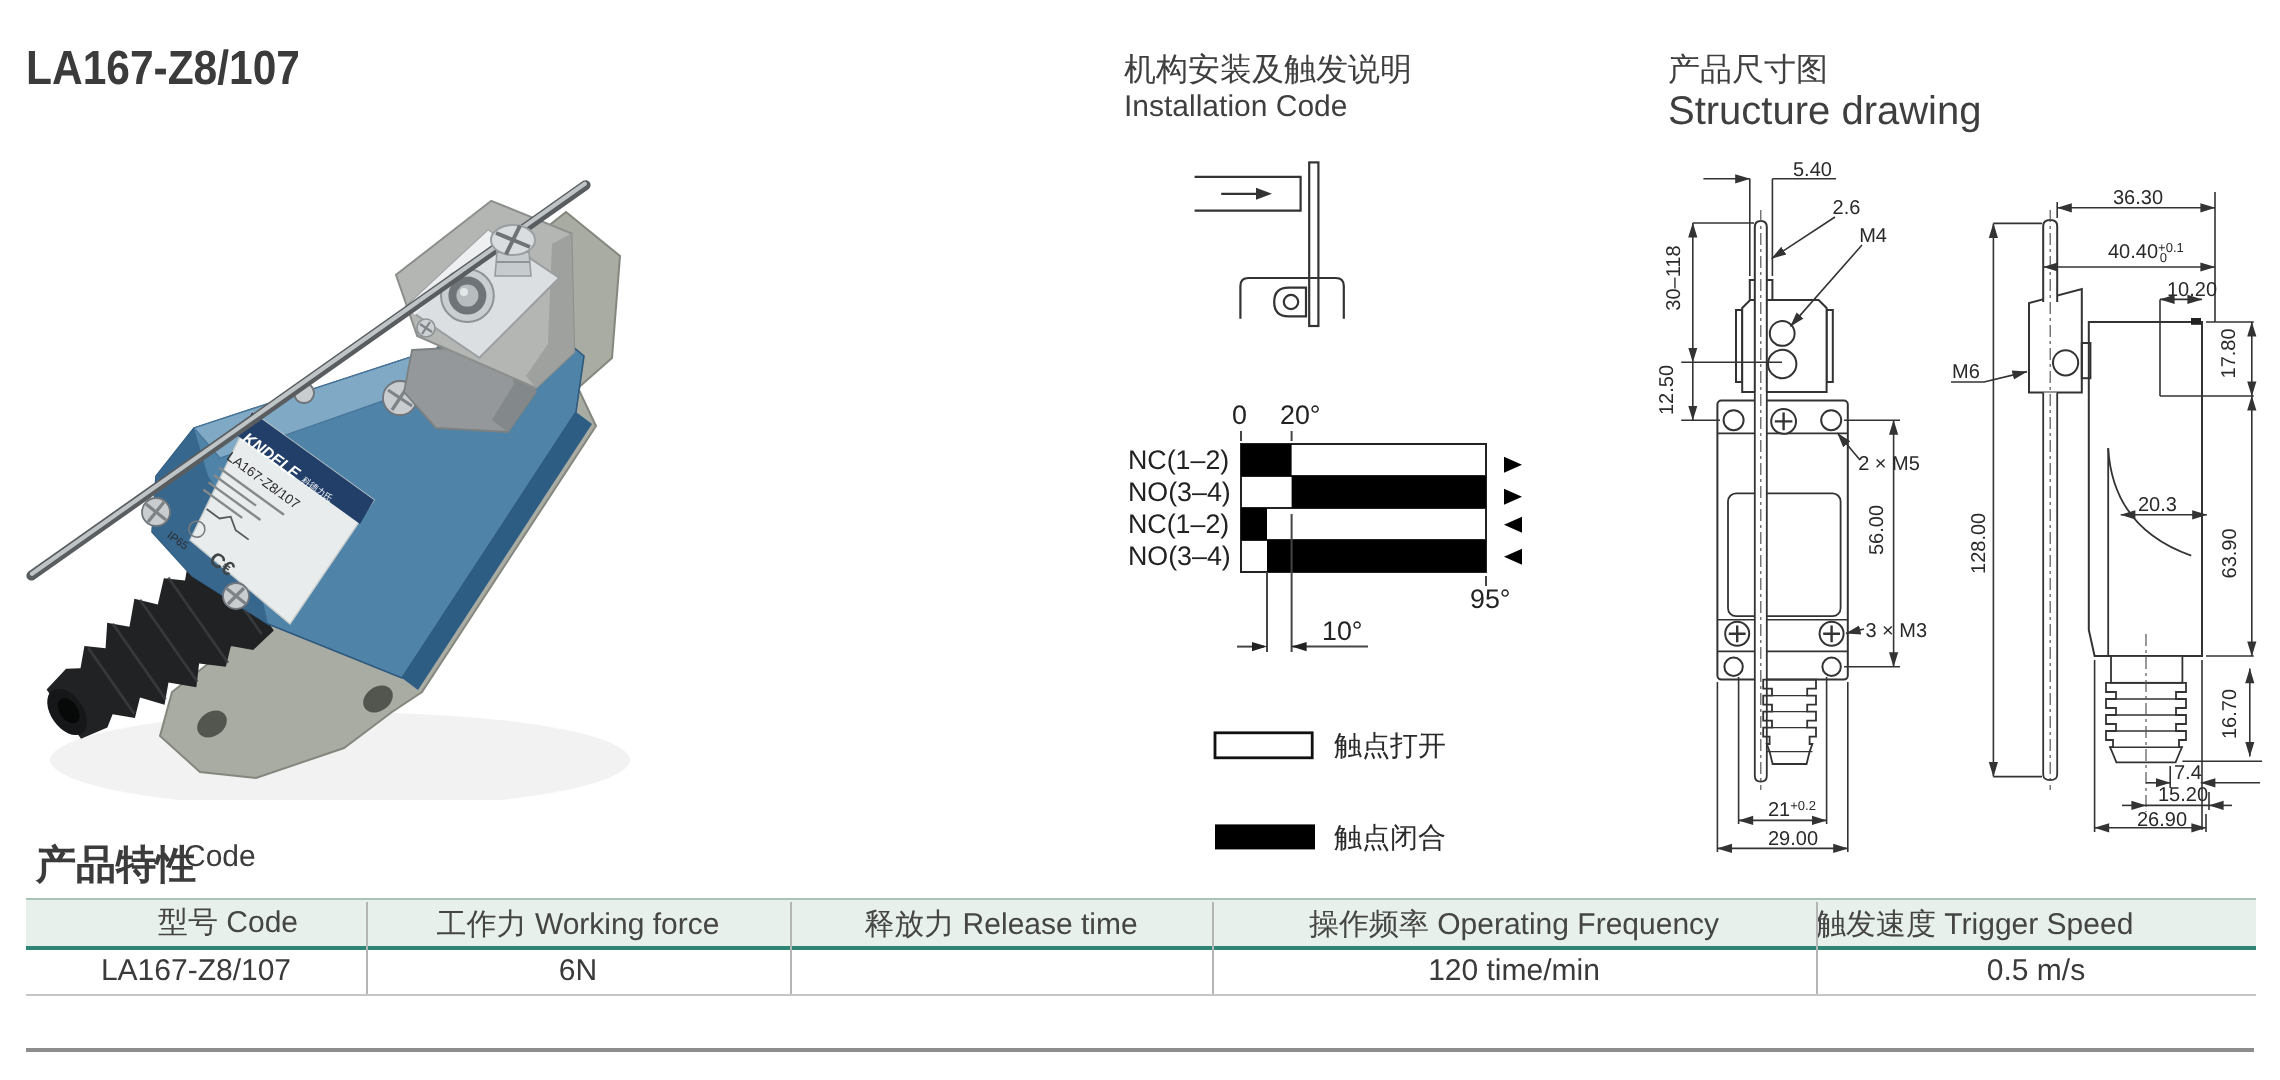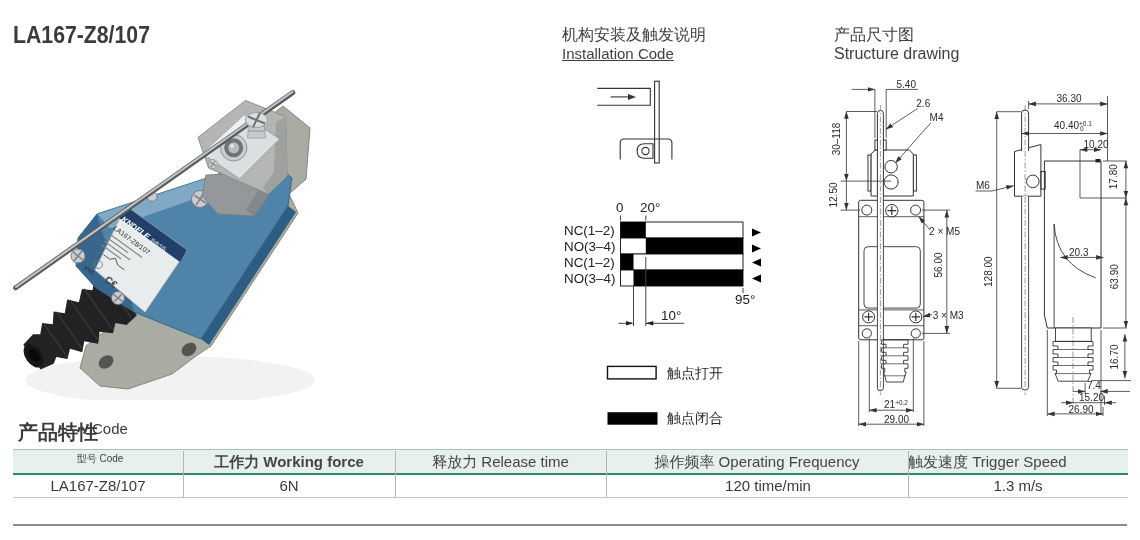--- a/index.html
+++ b/index.html
@@ -4,24 +4,24 @@
 html,body{margin:0;padding:0;background:#fff;font-family:"Liberation Sans",sans-serif;}
 .abs{position:absolute;}
 #page{position:relative;width:1140px;height:540px;overflow:hidden;background:#fff;border-radius:15px;}
 </style></head>
 <body>
 <div id="page">
 
 <div class="abs" style="left:13px;top:21px;font-size:24px;font-weight:bold;color:#3b3b3b;transform:scaleX(0.885);transform-origin:left top;">LA167-Z8/107</div>
 
 <div class="abs" style="left:562px;top:25px;font-size:16px;color:#3f3f3f;">机构安装及触发说明</div>
-<div class="abs" style="left:562px;top:45px;font-size:15px;color:#3f3f3f;text-decoration:underline;">Installation Code</div>
+<div class="abs" style="left:562px;top:45px;font-size:15px;color:#3f3f3f;">Installation Code</div>
 
 <div class="abs" style="left:834px;top:25px;font-size:16px;color:#3f3f3f;">产品尺寸图</div>
-<div class="abs" style="left:834px;top:45px;font-size:16px;color:#3f3f3f;">Structure drawing</div>
+<div class="abs" style="left:834px;top:45px;font-size:20px;color:#3f3f3f;">Structure drawing</div>
 
 <svg class="abs" style="left:0;top:80px" width="340" height="320" viewBox="0 0 340 320">
 
 <ellipse cx="170" cy="300" rx="145" ry="24" fill="#000" opacity="0.05"></ellipse>
 
 <path d="M240,60 L283,26 L310,48 L306,99 L289,114 L298,133 L211,266 L196,276 L172,294 L128,309 L100,306 L80,288 L86,266 L132,230 L160,180 L196,146 L196,130 Z" fill="#a9aca3" stroke="#84877e" stroke-width="1"></path>
 
 <ellipse cx="219" cy="141" rx="7.5" ry="5.5" transform="rotate(-35 219 141)" fill="#53554f"></ellipse>
 
 <ellipse cx="106" cy="282" rx="8" ry="6" transform="rotate(-35 106 282)" fill="#53554f"></ellipse>
@@ -353,31 +353,31 @@
 </g>
 </svg>
 
 <div class="abs" style="left:18px;top:419px;font-size:20px;font-weight:bold;color:#3b3b3b;">产品特性</div>
 <div class="abs" style="left:92px;top:420px;font-size:15px;color:#3b3b3b;">Code</div>
 
 <div class="abs" style="left:13px;top:449px;width:1115px;height:49px;">
 
   <div class="abs" style="left:0;top:0;width:1115px;height:26px;background:#e7f0ea;border-top:1px solid #a9c3b6;border-bottom:2px solid #2e8573;box-sizing:border-box;"></div>
 
-  <div class="abs" style="left:2px;top:3px;width:170px;text-align:center;font-size:10px;color:#454545;">型号 Code</div>
-  <div class="abs" style="left:170px;top:4px;width:212px;text-align:center;font-size:15px;color:#454545;font-weight:bold;">工作力 Working force</div>
+  <div class="abs" style="left:16px;top:3px;width:170px;text-align:center;font-size:15px;color:#454545;">型号 Code</div>
+  <div class="abs" style="left:170px;top:4px;width:212px;text-align:center;font-size:15px;color:#454545;">工作力 Working force</div>
   <div class="abs" style="left:382px;top:4px;width:211px;text-align:center;font-size:15px;color:#454545;">释放力 Release time</div>
   <div class="abs" style="left:593px;top:4px;width:302px;text-align:center;font-size:15px;color:#454545;">操作频率 Operating Frequency</div>
   <div class="abs" style="left:895px;top:4px;width:263px;font-size:15px;color:#454545;">触发速度 Trigger Speed</div>
 
   <div class="abs" style="left:0;top:26px;width:1115px;height:23px;border-bottom:1px solid #c6c6c6;box-sizing:border-box;"></div>
   <div class="abs" style="left:0;top:28px;width:170px;text-align:center;font-size:15px;color:#3a3a3a;">LA167-Z8/107</div>
   <div class="abs" style="left:170px;top:28px;width:212px;text-align:center;font-size:15px;color:#3a3a3a;">6N</div>
-  <div class="abs" style="left:593px;top:28px;width:302px;text-align:center;font-size:15px;color:#3a3a3a;margin-left:11px;">120 time/min</div>
-  <div class="abs" style="left:895px;top:28px;width:220px;text-align:center;font-size:15px;color:#3a3a3a;">1.3 m/s</div>
+  <div class="abs" style="left:593px;top:28px;width:302px;text-align:center;font-size:15px;color:#3a3a3a;">120 time/min</div>
+  <div class="abs" style="left:895px;top:28px;width:220px;text-align:center;font-size:15px;color:#3a3a3a;">0.5 m/s</div>
 
   <div class="abs" style="left:170px;top:2px;width:1px;height:46px;background:#b5b5b5;"></div>
   <div class="abs" style="left:382px;top:2px;width:1px;height:46px;background:#b5b5b5;"></div>
   <div class="abs" style="left:593px;top:2px;width:1px;height:46px;background:#b5b5b5;"></div>
   <div class="abs" style="left:895px;top:2px;width:1px;height:46px;background:#b5b5b5;"></div>
 </div>
 
 <div class="abs" style="left:13px;top:524px;width:1114px;height:2px;background:#8d8d8d;"></div>
 </div>
 

